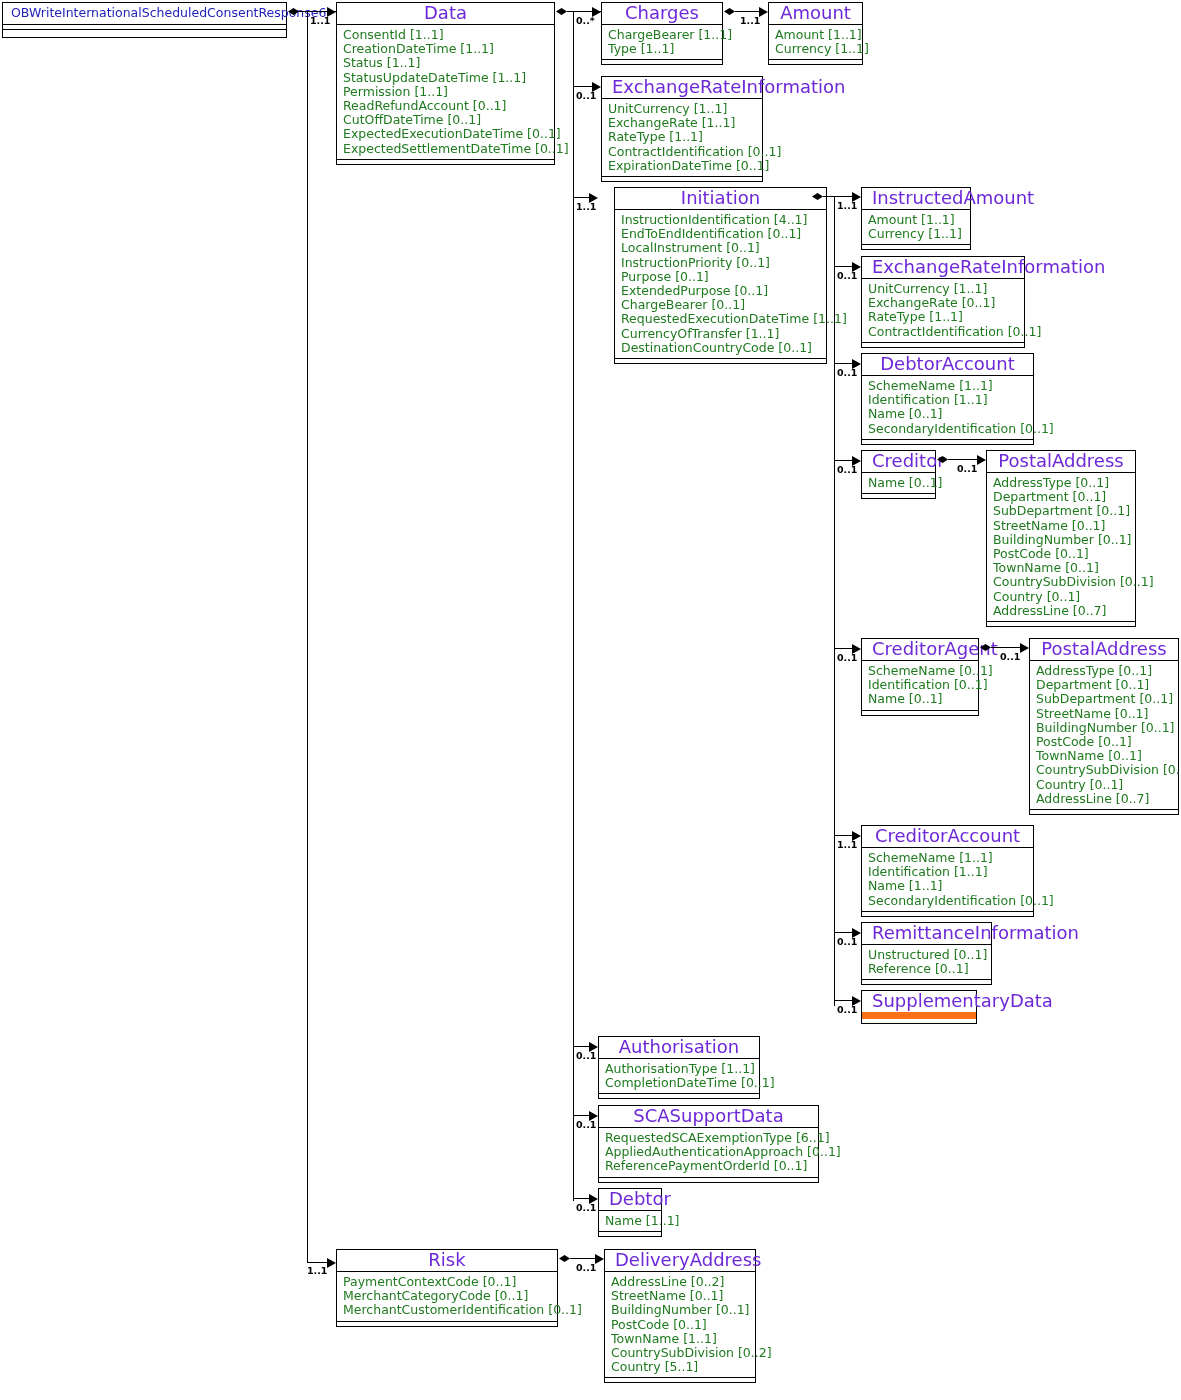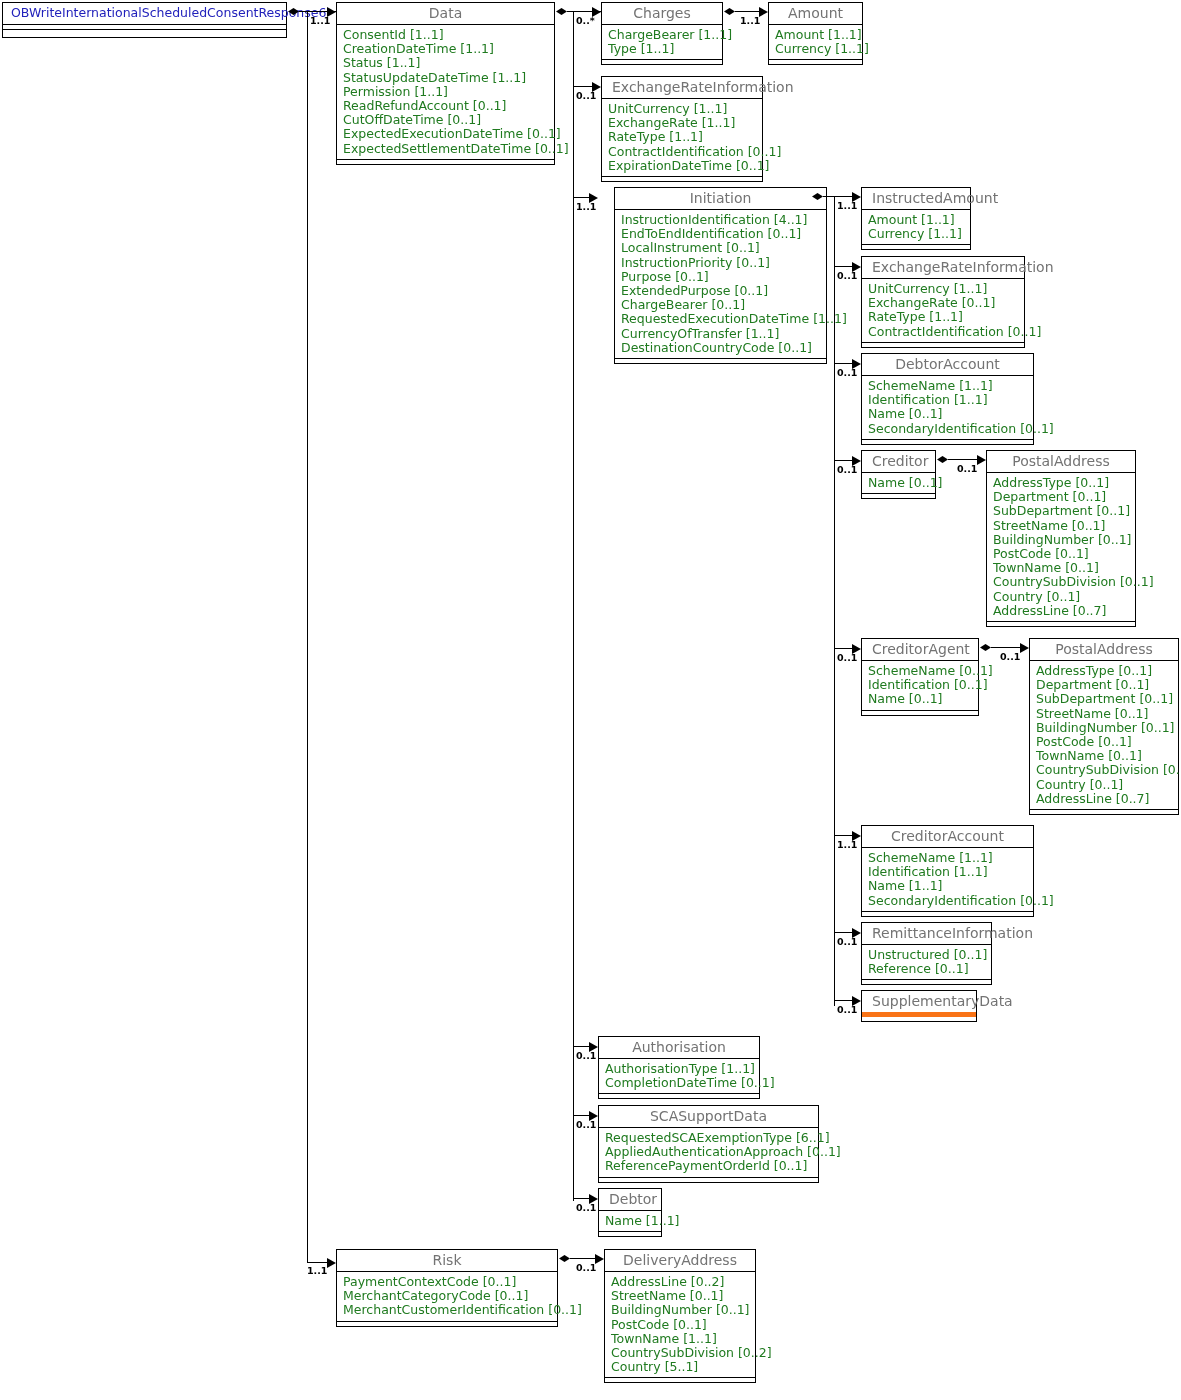--- a/index.html
+++ b/index.html
@@ -22,29 +22,29 @@
   .uml-class {
     position: absolute;
     box-sizing: border-box;
     border: 1px solid #000000;
     background: #ffffff;
     
     padding-bottom: 0;
   }
   .uml-title {
     text-align: center;
-    color: #737373;
-    font-size: 14px;
+    color: #6d28d9;
+    font-size: 18px;
     line-height: 14px;
     padding: 3px 10px 4px 10px;
     white-space: nowrap;
     border-bottom: 1px solid #000000;
   }
   .uml-class.no-attrs .uml-title {
-    border-bottom: 5px solid #f97316;
+    border-bottom: 7px solid #f97316;
   }
   .uml-attrs {
     padding: 3px 5px 3px 6px;
     border-bottom: 1px solid #000000;
   }
   .uml-attr {
     color: #1f7a1f;
     font-size: 12.5px;
     line-height: 14.2px;
     white-space: nowrap;

